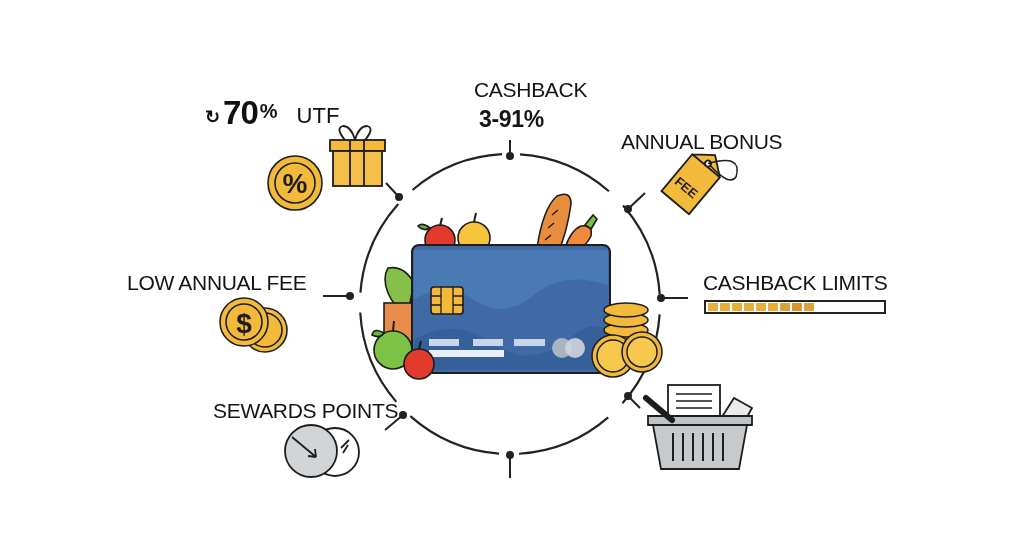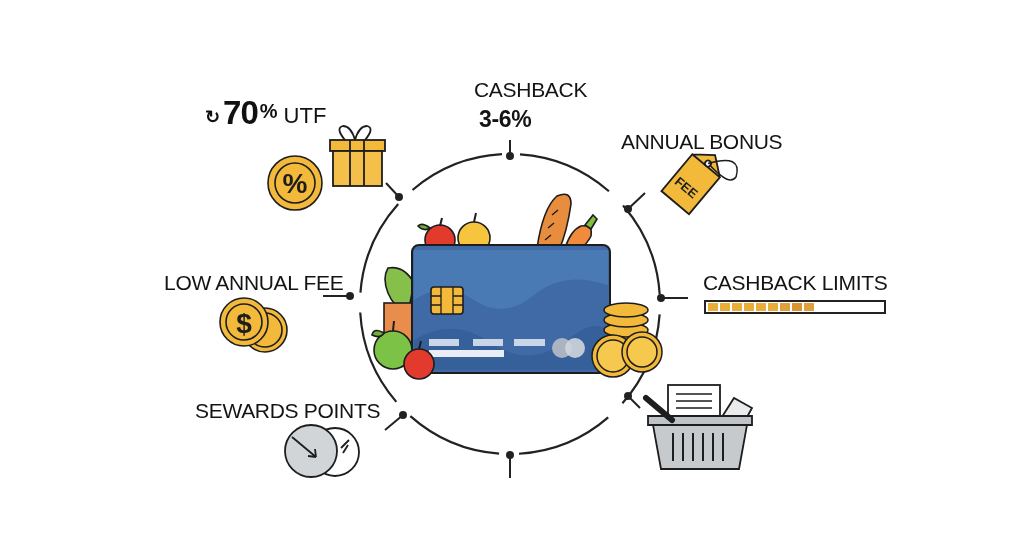--- a/index.html
+++ b/index.html
@@ -142,36 +142,36 @@
     <path d="M653 425 h94 l-8 44 h-78z" fill="#c7cacd"></path>
     <path d="M673 433 v28 M683 433 v28 M693 433 v28 M703 433 v28 M713 433 v28 M723 433 v28" fill="none" stroke-width="2"></path>
     <line x1="646" y1="398" x2="672" y2="420" stroke-width="6" stroke-linecap="round"></line>
   </g>
 </svg>
 
 <div class="abs" style="left:205px; top:96px; display:flex; align-items:flex-end;">
   <span style="font-size:18px; font-weight:700; margin-right:3px; line-height:26px;">↻</span>
   <span style="font-weight:700; font-size:33px; line-height:34px; letter-spacing:-1px;">70</span>
   <span style="font-weight:700; font-size:20px; line-height:30px; margin-left:2px; align-self:flex-start;">%</span>
-  <span style="font-size:22px; line-height:28px; margin-left:6px;">UTF</span>
+  <span style="font-size:22px; line-height:28px; margin-left:19px;">UTF</span>
 </div>
 
 <div class="label" style="left:450px; top:78px;margin-left:24px;">CASHBACK</div>
-<div class="label bold" style="left:479px; top:106px; font-size:23px;">3-6%</div>
+<div class="label bold" style="left:479px; top:106px; font-size:23px;">3-91%</div>
 
 <div class="label" style="left:621px; top:130px;">ANNUAL BONUS</div>
 
 <div class="label" style="left:703px; top:271px;">CASHBACK LIMITS</div>
 <div class="bar">
   <div class="seg"></div>
   <div class="seg"></div>
   <div class="seg"></div>
   <div class="seg"></div>
   <div class="seg"></div>
   <div class="seg"></div>
   <div class="seg" style="background:#dea03a"></div>
   <div class="seg" style="background:#d9952f"></div>
   <div class="seg" style="background:#dea03a"></div>
 </div>
 
-<div class="label" style="left:127px; top:271px;margin-left:37px;">LOW ANNUAL FEE</div>
+<div class="label" style="left:127px; top:271px;">LOW ANNUAL FEE</div>
 
-<div class="label" style="left:195px; top:399px;">SEWARDS POINTS</div>
+<div class="label" style="left:213px; top:399px;">SEWARDS POINTS</div>
 
 </body></html>

